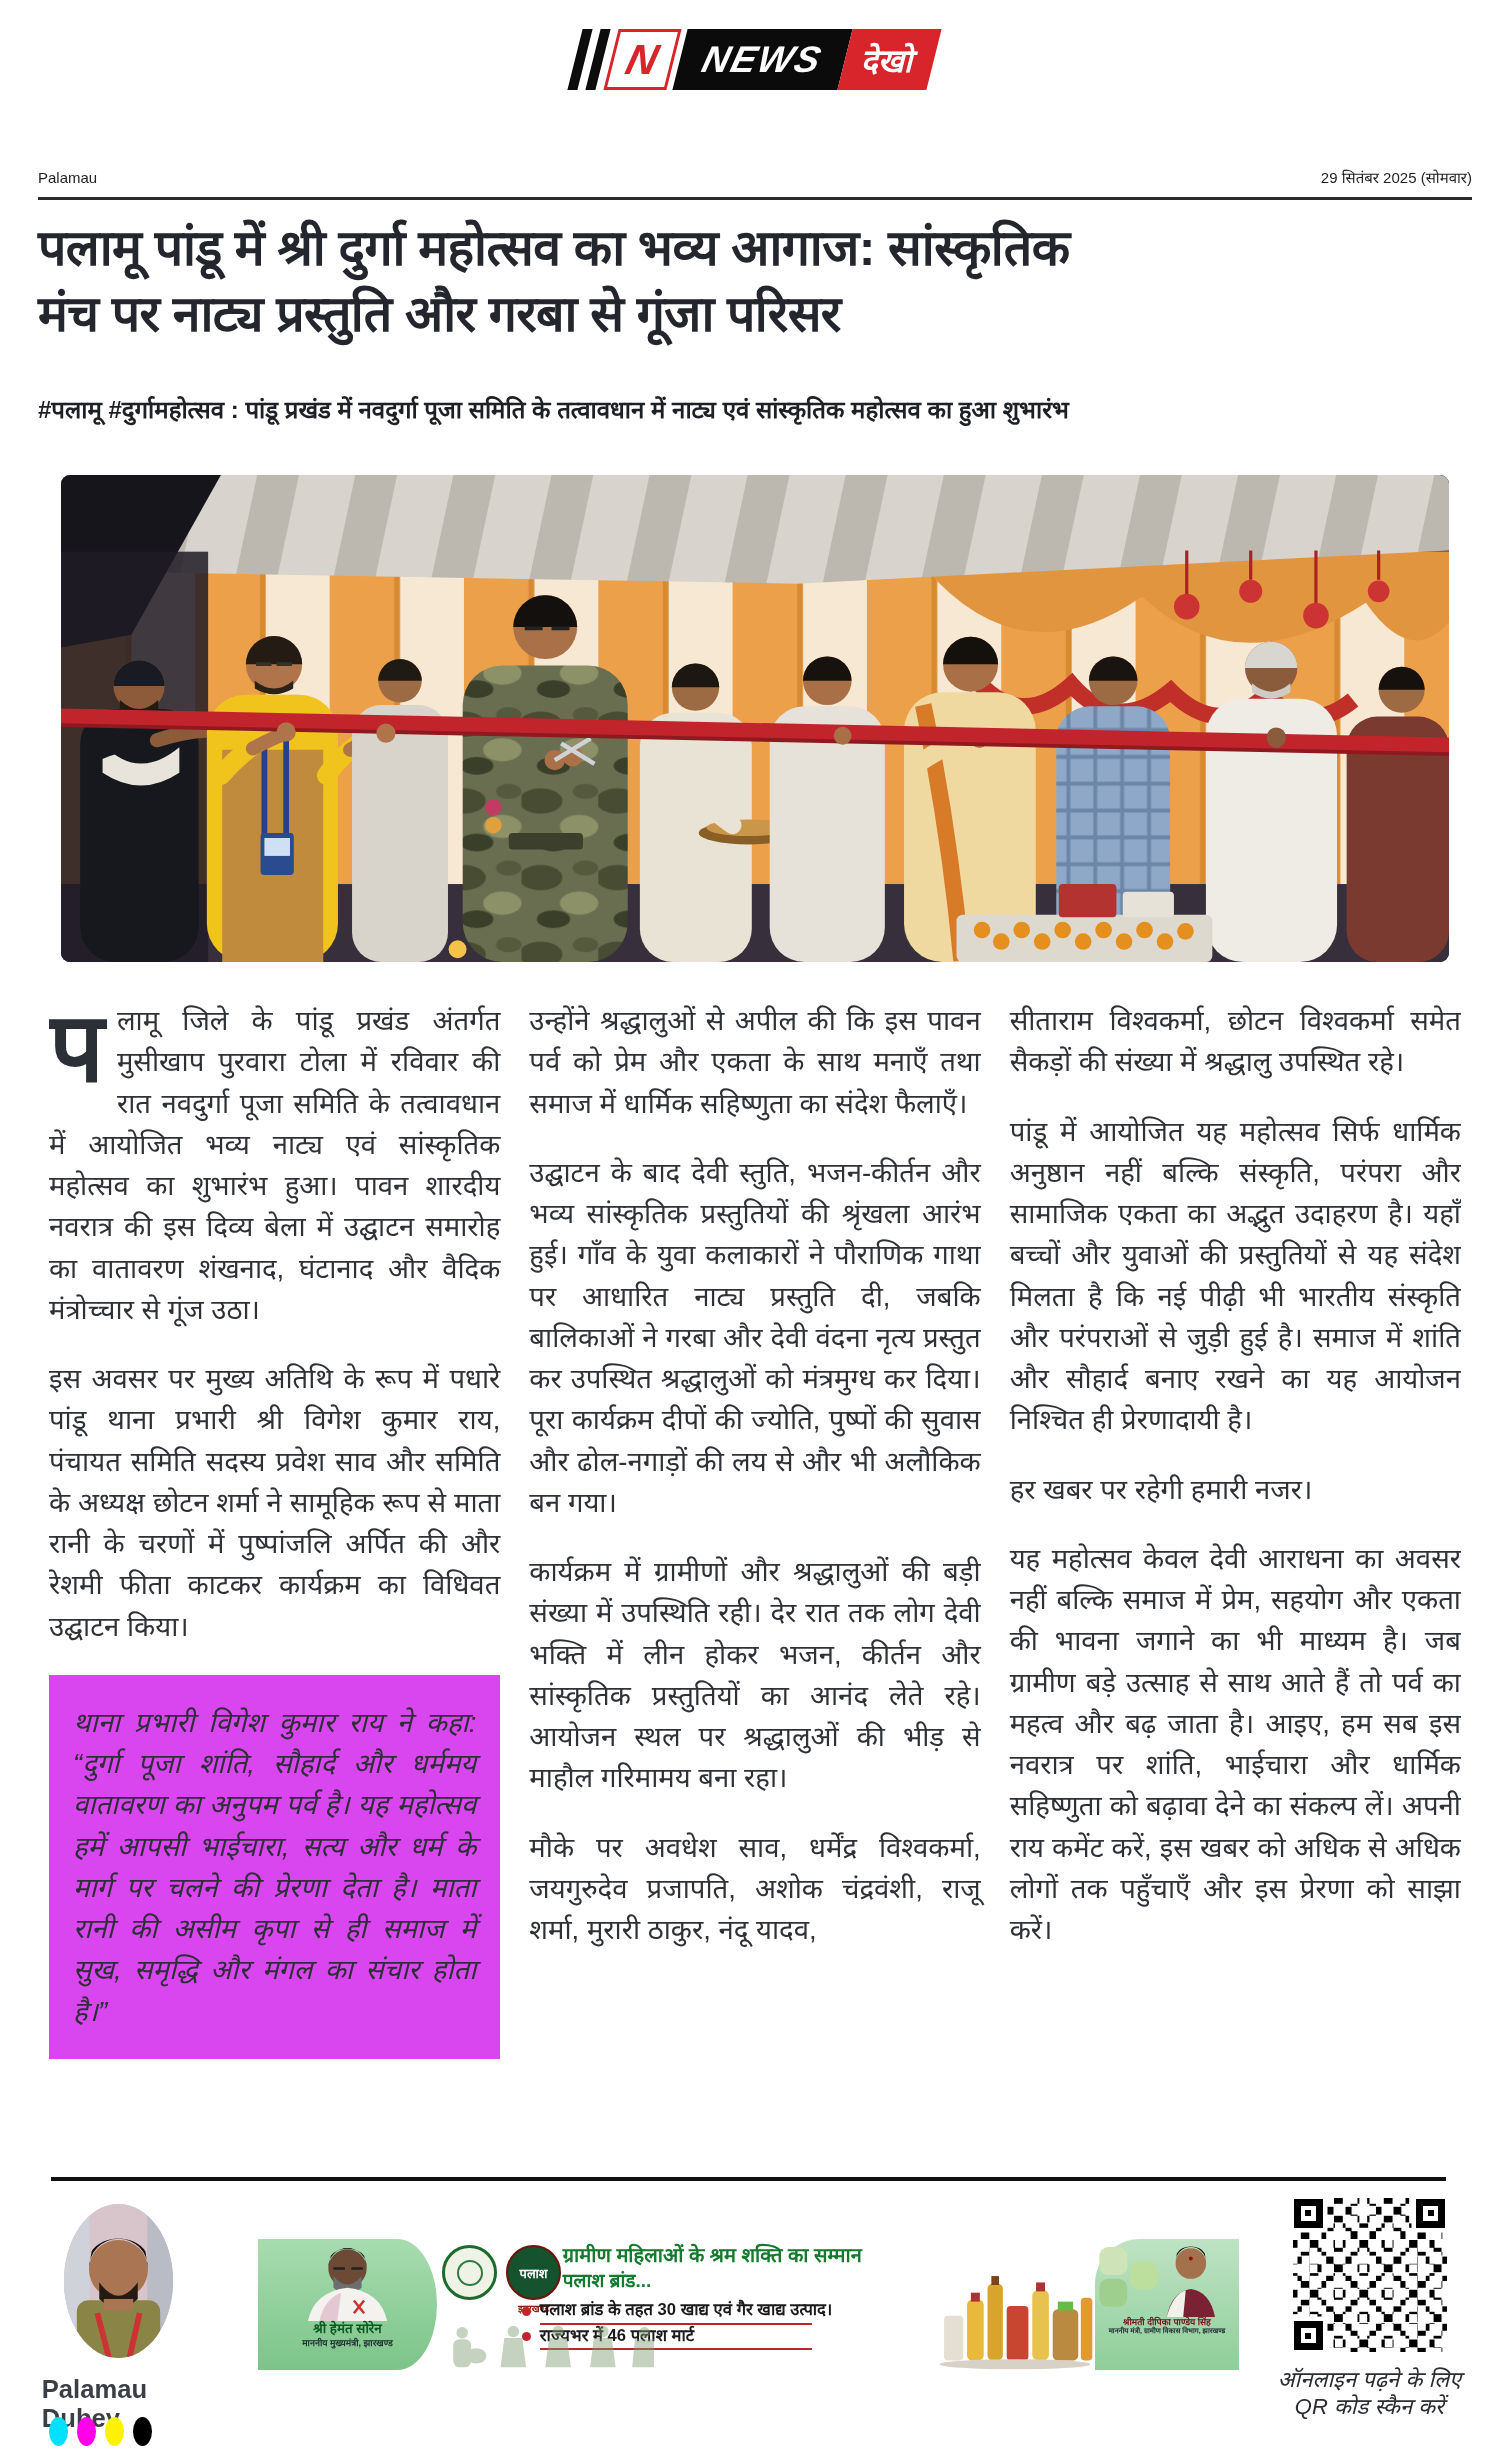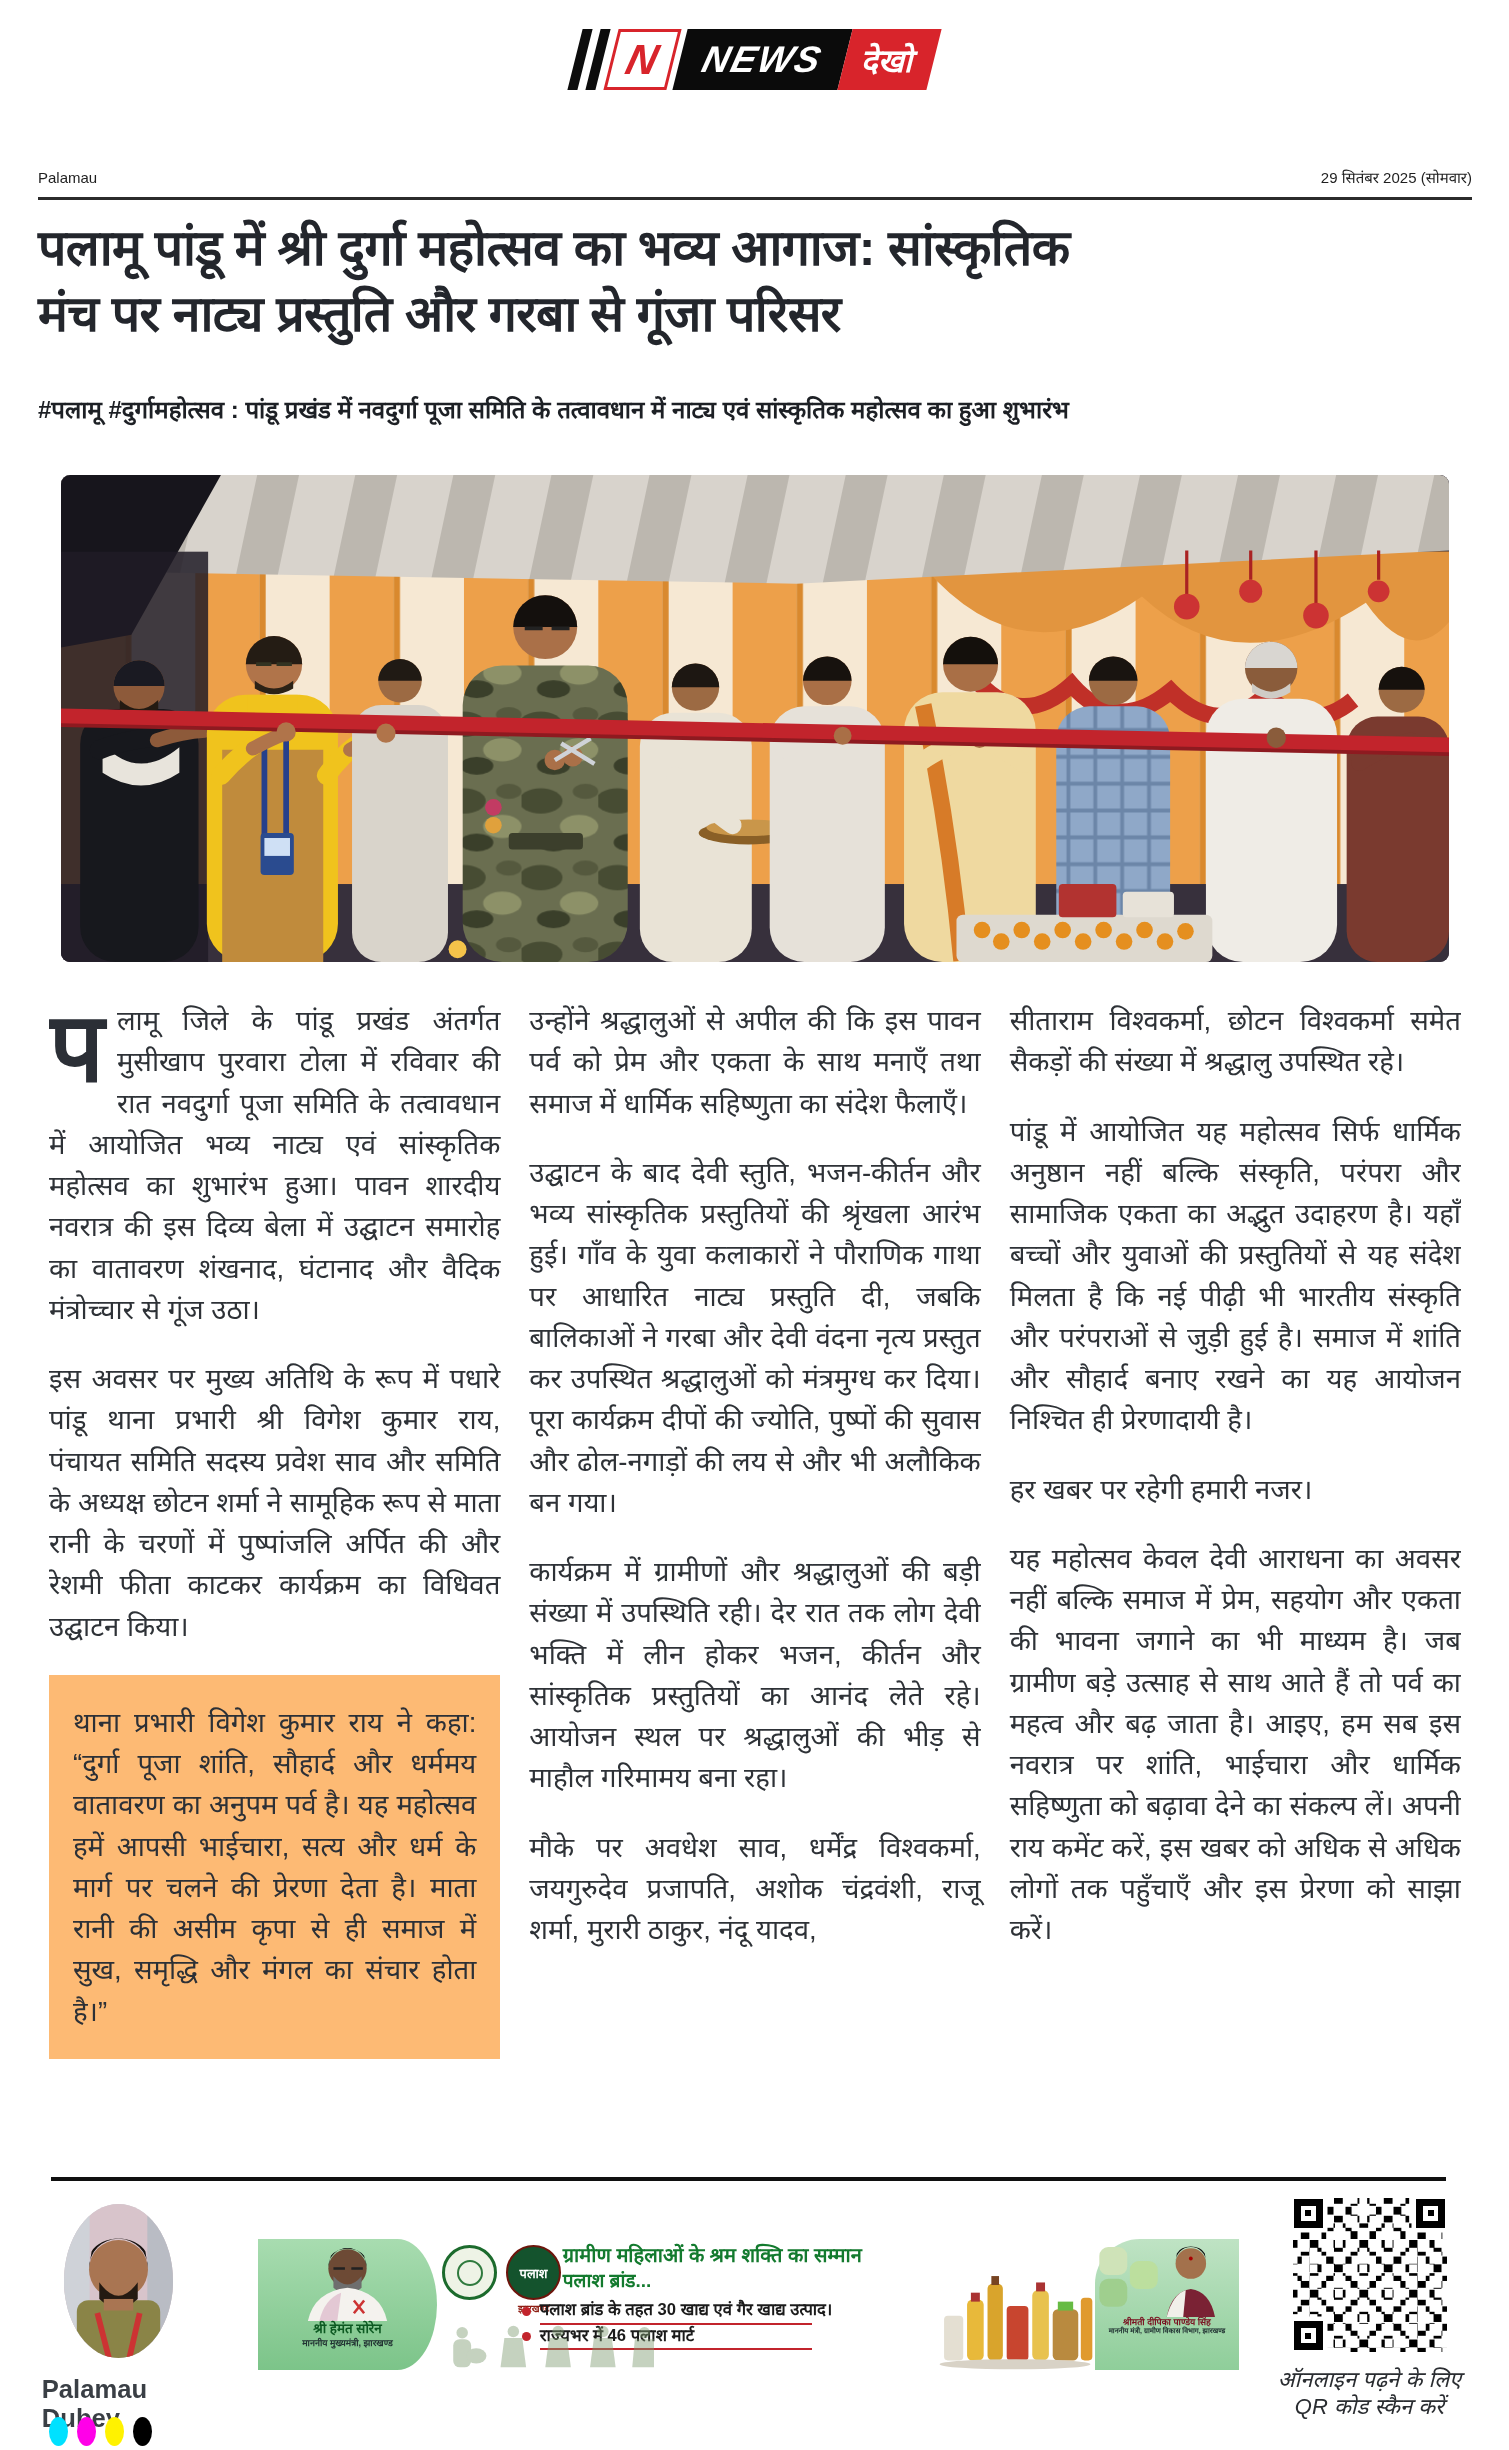--- a/index.html
+++ b/index.html
@@ -28,21 +28,21 @@
   .subhead{padding:0 38px;margin-top:45px;font-size:24px;font-weight:700;color:#1d2025;}
   
   .photo{margin:50px 61px 0;height:487px;border-radius:9px;overflow:hidden;background:#37303c;}
   .photo svg{display:block;width:100%;height:100%;}
   
   .body{margin:38px 49px 0;height:1145px;overflow:hidden;display:flex;gap:29px;
     font-size:27.5px;line-height:1.5;text-align:justify;}
   .col{flex:1;min-width:0;}
   .col p{margin:0 0 28px;}
   .dropcap{float:left;font-size:97px;line-height:.78;font-weight:700;color:#2b2f36;padding:10.2px 12.8px 0 0;}
-  .quote{background:#fdba74;padding:27px 24px;margin-top:7.7px;color:#2c3036;}
+  .quote{background:#d946ef;padding:27px 24px;font-style:italic;margin-top:7.7px;color:#2c3036;}
   
   .sep{margin:32px 51px 0;height:3.8px;background:#101010;width:1395px;}
   .footer{margin:9px 38px 0;display:flex;gap:28px;align-items:flex-start;}
   .author{width:192px;text-align:left;margin-top:14px;}
   .avatar{width:109px;height:154px;border-radius:50%;overflow:hidden;margin-left:25.6px;background:#cfd2d8;}
   .avatar svg{display:block;width:100%;height:100%;}
   .author-name{margin-top:16.6px;font-size:25.6px;font-weight:700;color:#3a3f45;margin-left:3.8px;}
   
   .ad{flex:1;height:131px;margin-top:49px;display:flex;background:#fff;overflow:hidden;}
   .ad-cm{width:179px;height:100%;background:linear-gradient(#a8dcb0,#7cc489);border-radius:0 58px 58px 0/0 96px 96px 0;

